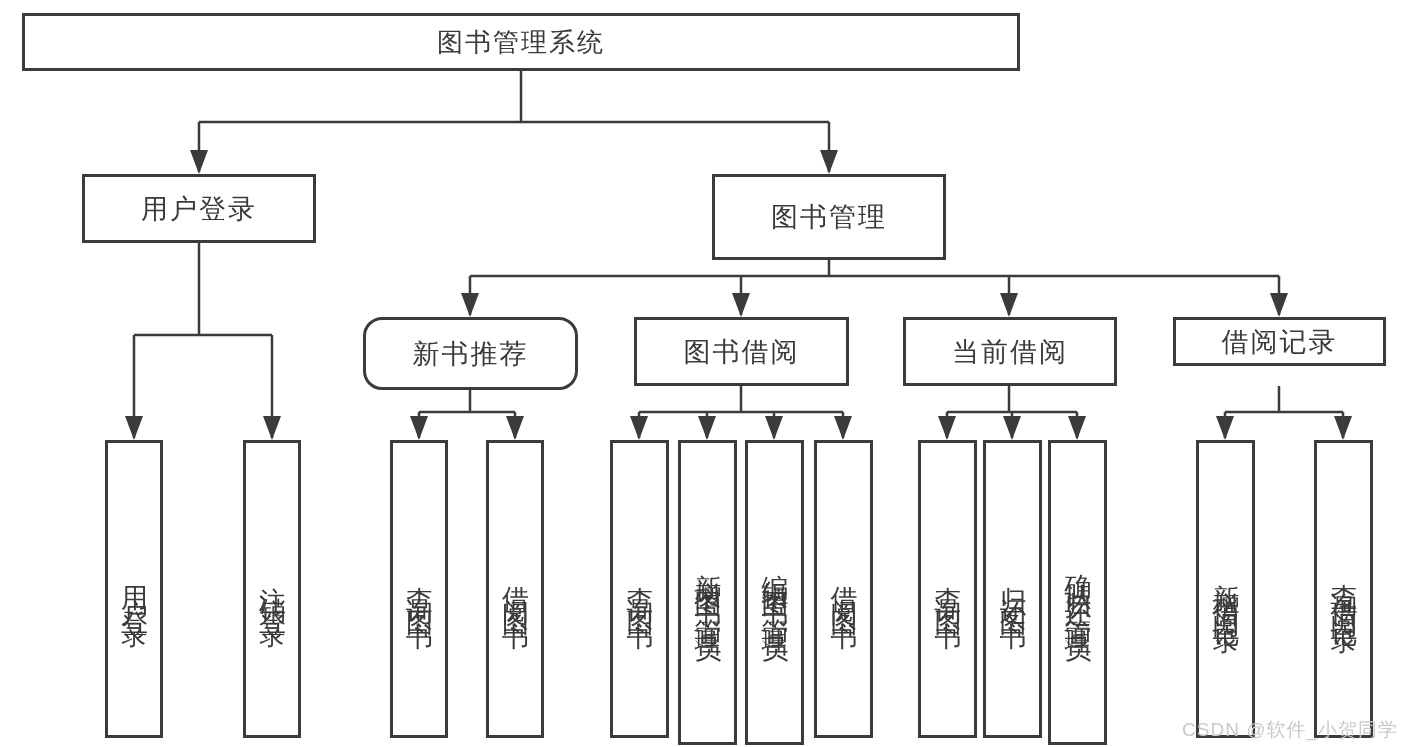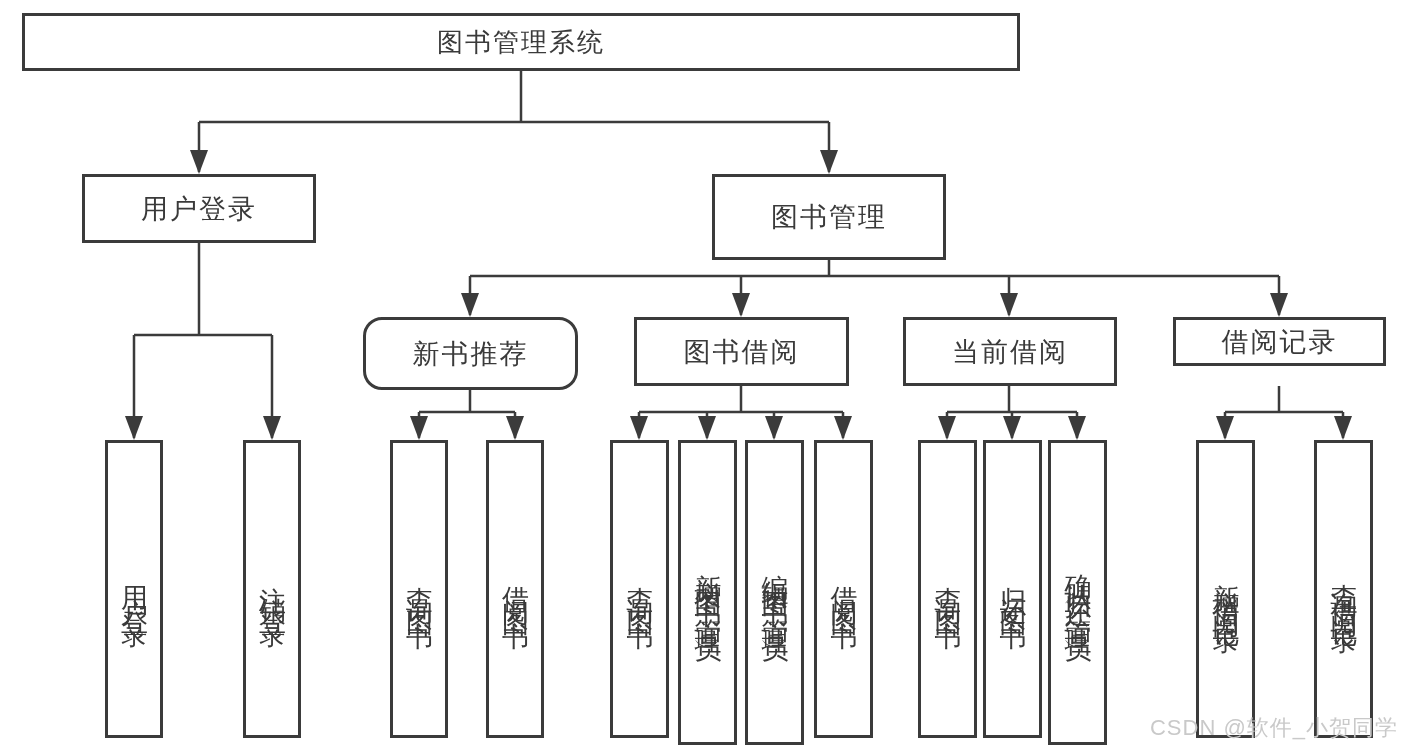--- a/index.html
+++ b/index.html
@@ -37,21 +37,21 @@
     text-orientation: mixed;
     line-height: 1;
     letter-spacing: 12px;
     white-space: normal;
   }
   .box.v.long .lbl { letter-spacing: 9px; }
   #watermark {
     position: absolute;
     right: 7px;
     bottom: 4px;
-    font-size: 22px;
+    font-size: 19px;
     letter-spacing: 1px;
     color: #c9c9c9;
     z-index: 5;
     white-space: nowrap;
   }
 </style>
 </head>
 <body>
 
 <div id="stage">

